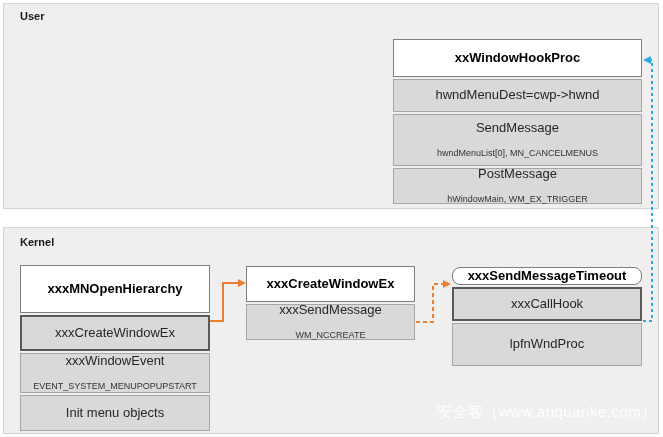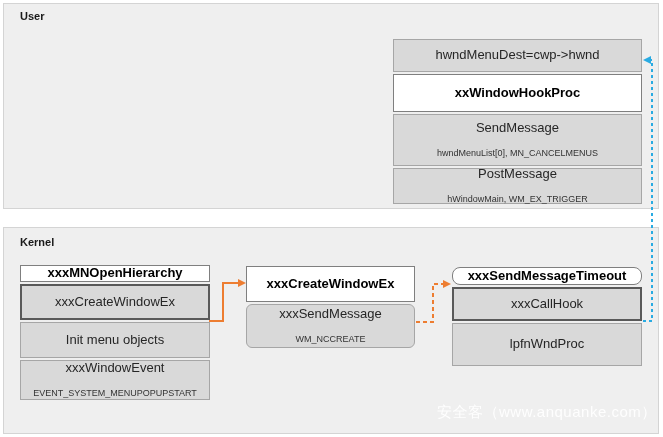--- a/index.html
+++ b/index.html
@@ -100,51 +100,51 @@
     <polygon points="451,284 443,280 443,288" fill="#ED7D31"></polygon>
   </g>
 
   <g>
     <polyline points="643,321 652,321 652,60 650,60" fill="none" stroke-width="2" stroke-dasharray="3 3" stroke="#29ABE2"></polyline>
     <polygon points="643,60 651,56 651,64" fill="#29ABE2"></polygon>
   </g>
 </svg>
 
 <div class="box" style="left:393px; top:39px; width:249px;">
+  <div class="cell header" style="height:38px;">xxWindowHookProc</div>
   <div class="cell row" style="height:33px;">
     <span>hwndMenuDest=cwp-&gt;hwnd</span>
   </div>
-  <div class="cell header" style="height:38px;">xxWindowHookProc</div>
   <div class="cell row" style="height:52px;">
     <span>SendMessage</span>
     <span class="sub">hwndMenuList[0], MN_CANCELMENUS</span>
   </div>
   <div class="cell row" style="height:36px;">
     <span>PostMessage</span>
     <span class="sub">hWindowMain, WM_EX_TRIGGER</span>
   </div>
 </div>
 
 <div class="box" style="left:20px; top:265px; width:190px;">
-  <div class="cell header" style="height:17px;">xxxMNOpenHierarchy</div>
+  <div class="cell header" style="height:48px;">xxxMNOpenHierarchy</div>
   <div class="cell row hl" style="height:36px;">
     <span>xxxCreateWindowEx</span>
-  </div>
-  <div class="cell row" style="height:36px;">
-    <span>Init menu objects</span>
   </div>
   <div class="cell row" style="height:40px;">
     <span>xxxWindowEvent</span>
     <span class="sub">EVENT_SYSTEM_MENUPOPUPSTART</span>
   </div>
+  <div class="cell row" style="height:36px;">
+    <span>Init menu objects</span>
+  </div>
 </div>
 
 <div class="box" style="left:246px; top:266px; width:169px;">
   <div class="cell header" style="height:36px;">xxxCreateWindowEx</div>
-  <div class="cell row" style="height:44px;border-radius:6px;">
+  <div class="cell row" style="height:36px;">
     <span>xxxSendMessage</span>
     <span class="sub">WM_NCCREATE</span>
   </div>
 </div>
 
 <div class="box" style="left:452px; top:267px; width:190px;">
   <div class="cell header" style="height:18px;border-radius:8px;">xxxSendMessageTimeout</div>
   <div class="cell row hl" style="height:34px;">
     <span>xxxCallHook</span>
   </div>

